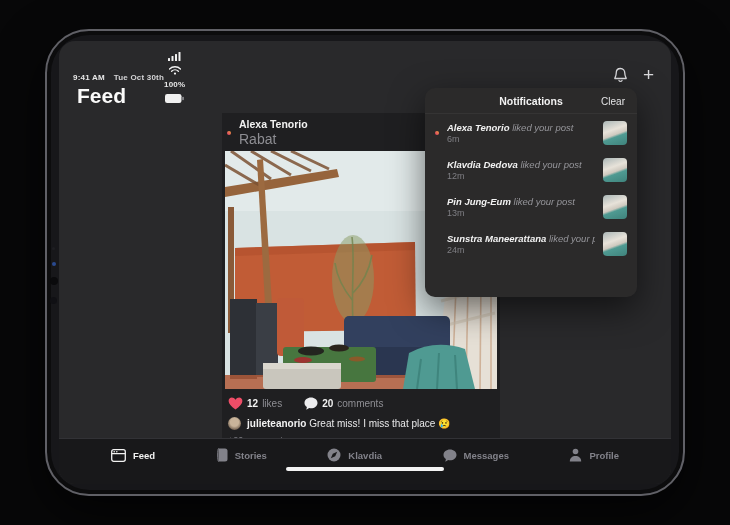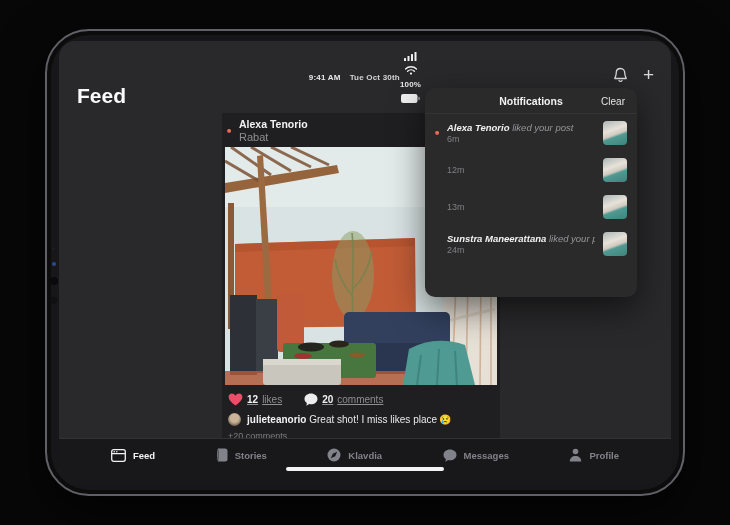--- a/index.html
+++ b/index.html
@@ -18,43 +18,43 @@
   .cam-dot.big{width:8px;height:8px;left:3px;top:246px;background:#0a0a0c;}
   .cam-dot.mid{width:7px;height:7px;left:3px;top:266px;background:#101014;}
   .cam-dot.tiny{width:3px;height:3px;left:5px;top:216px;}
   .cam-dot.blue{width:4px;height:4px;left:5px;top:231px;background:#2a4a8f;}
   .screen{
     position:absolute;left:12px;top:10px;width:612px;height:443px;
     border-radius:16px;background:var(--screen_bg,#29292b);overflow:hidden;
   }
   
   .status-bar{position:absolute;top:11px;left:14px;right:14px;display:flex;
-    justify-content:center;align-items:center;font-size:8px;font-weight:700;
+    justify-content:flex-start;align-items:center;font-size:8px;font-weight:700;
     color:#e8e8e8;letter-spacing:.2px;}
   .status-left{display:flex;gap:9px;}
   .status-right{display:flex;align-items:center;gap:5px;flex-direction:column;}
   .status-right svg{display:block;}
   
   .top-actions{position:absolute;top:26px;right:17px;display:flex;align-items:center;gap:15px;z-index:5;}
   .icon-btn{color:#d9d9dc;cursor:pointer;display:flex;align-items:center;}
   .plus-glyph{font-size:19px;font-weight:300;line-height:14px;color:#d9d9dc;}
   
   .page-title{position:absolute;top:43px;left:18px;font-size:21px;font-weight:700;color:#fafafa;}
   
   .post-card{position:absolute;left:163px;top:72px;width:278px;bottom:46px;background:var(--card_bg,#1f1f21);}
   .post-header{display:flex;align-items:center;padding:5px 4px 4px 5px;cursor:pointer;}
   .avatar-ring{border-radius:50%;padding:2px;background:transparent;flex:none;}
   .avatar-ring.ring{background:linear-gradient(45deg,var(--ring_start,#d6336c),var(--ring_end,#f59f3d));}
   .avatar{border-radius:50%;background:#555;}
   .post-header .avatar{width:24px;height:24px;}
   .post-header-text{margin-left:8px;display:flex;flex-direction:column;gap:1px;}
   .post-author{font-size:10.5px;font-weight:700;color:#f2f2f2;}
-  .post-location{font-size:11px;color:var(--text_secondary,#8e8e93);}
+  .post-location{font-size:14px;color:var(--text_secondary,#8e8e93);}
   .post-photo{display:block;margin:0 3px;width:272px;height:238px;background:#d8e2e2;}
-  .post-actions{display:flex;align-items:center;gap:4px;padding:8px 6px 0 6px;font-size:10px;color:var(--text_secondary,#8e8e93);text-decoration:underline;}
+  .post-actions{display:flex;align-items:center;gap:4px;padding:8px 6px 0 6px;font-size:10px;color:var(--text_secondary,#8e8e93);}
   .post-actions b{color:#f2f2f2;font-weight:700;}
   .action-group{display:flex;align-items:center;gap:4px;cursor:pointer;}
   .action-group + .action-group{margin-left:18px;}
   .post-caption{display:flex;align-items:center;gap:6px;padding:7px 6px 0 6px;font-size:10px;color:#e9e9ea;}
   .caption-avatar{width:13px;height:13px;border-radius:50%;flex:none;}
   .caption-author{font-weight:700;color:#f2f2f2;cursor:pointer;text-align:center;}
   .post-more{padding:5px 6px 0 6px;font-size:9px;color:#7d7d83;cursor:pointer;}
   
   .notif-panel{position:absolute;left:366px;top:47px;width:212px;height:209px;border-radius:10px;
     background:var(--panel_bg,#2b2a2a);box-shadow:0 12px 34px rgba(0,0,0,.55);overflow:hidden;z-index:10;}
@@ -196,21 +196,21 @@
           </svg>
           <b>20</b>
           <span>comments</span>
         </span>
       </div>
 
       <div class="post-caption">
         <span class="caption-avatar" style="background: radial-gradient(circle at 50% 40%, rgb(201, 180, 154) 0px, rgb(201, 180, 154) 40%, rgb(107, 90, 74) 78%);"></span>
         <span>
           <span class="caption-author">julieteanorio</span>
-          <span>Great shot! I miss likes place 😢</span>
+          <span>Great miss! I miss that place 😢</span>
         </span>
       </div>
       <div class="post-more">+20 comments</div>
     </div>
 
     <div class="notif-panel">
       <div class="notif-header">
         <span class="notif-title">Notifications</span>
         <span class="notif-clear">Clear</span>
       </div>
@@ -228,30 +228,38 @@
               <span class="notif-time">6m</span>
             </span>
             <span class="notif-thumb"></span>
           </div>
 
           <div class="notif-row">
             <span class="avatar-ring">
               <span class="avatar" style="background: radial-gradient(circle at 50% 42%, rgb(233, 214, 200) 0px, rgb(233, 214, 200) 42%, rgb(90, 74, 66) 62%, rgb(216, 216, 216) 82%);"></span>
             </span>
             <span class="notif-text">
+              <span class="notif-line">
+                <span class="notif-name">Klavdia Dedova</span>
+                <span>liked your post</span>
+              </span>
               <span class="notif-time">12m</span>
             </span>
             <span class="notif-thumb"></span>
           </div>
 
           <div class="notif-row">
             <span class="avatar-ring">
               <span class="avatar" style="background: radial-gradient(circle at 45% 40%, rgb(228, 207, 192) 0px, rgb(228, 207, 192) 35%, rgb(207, 200, 189) 58%, rgb(138, 141, 146) 85%);"></span>
             </span>
             <span class="notif-text">
+              <span class="notif-line">
+                <span class="notif-name">Pin Jung-Eum</span>
+                <span>liked your post</span>
+              </span>
               <span class="notif-time">13m</span>
             </span>
             <span class="notif-thumb"></span>
           </div>
 
           <div class="notif-row">
             <span class="avatar-ring">
               <span class="avatar" style="background: radial-gradient(circle at 50% 32%, rgb(201, 154, 99) 0px, rgb(201, 154, 99) 30%, rgb(122, 91, 60) 68%, rgb(202, 168, 124) 88%);"></span>
             </span>
             <span class="notif-text">

